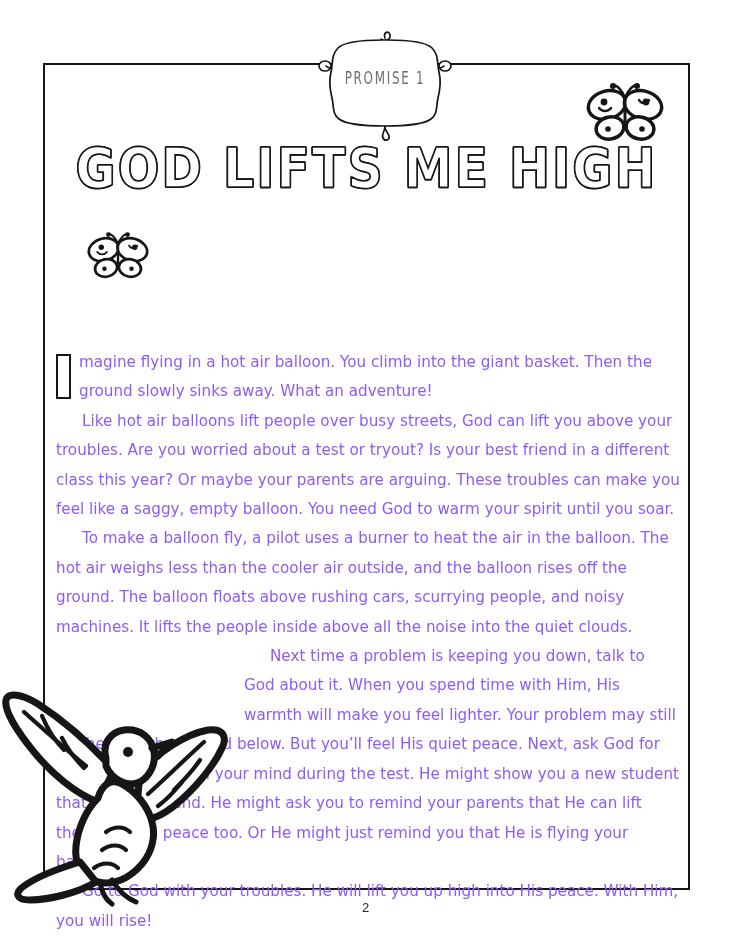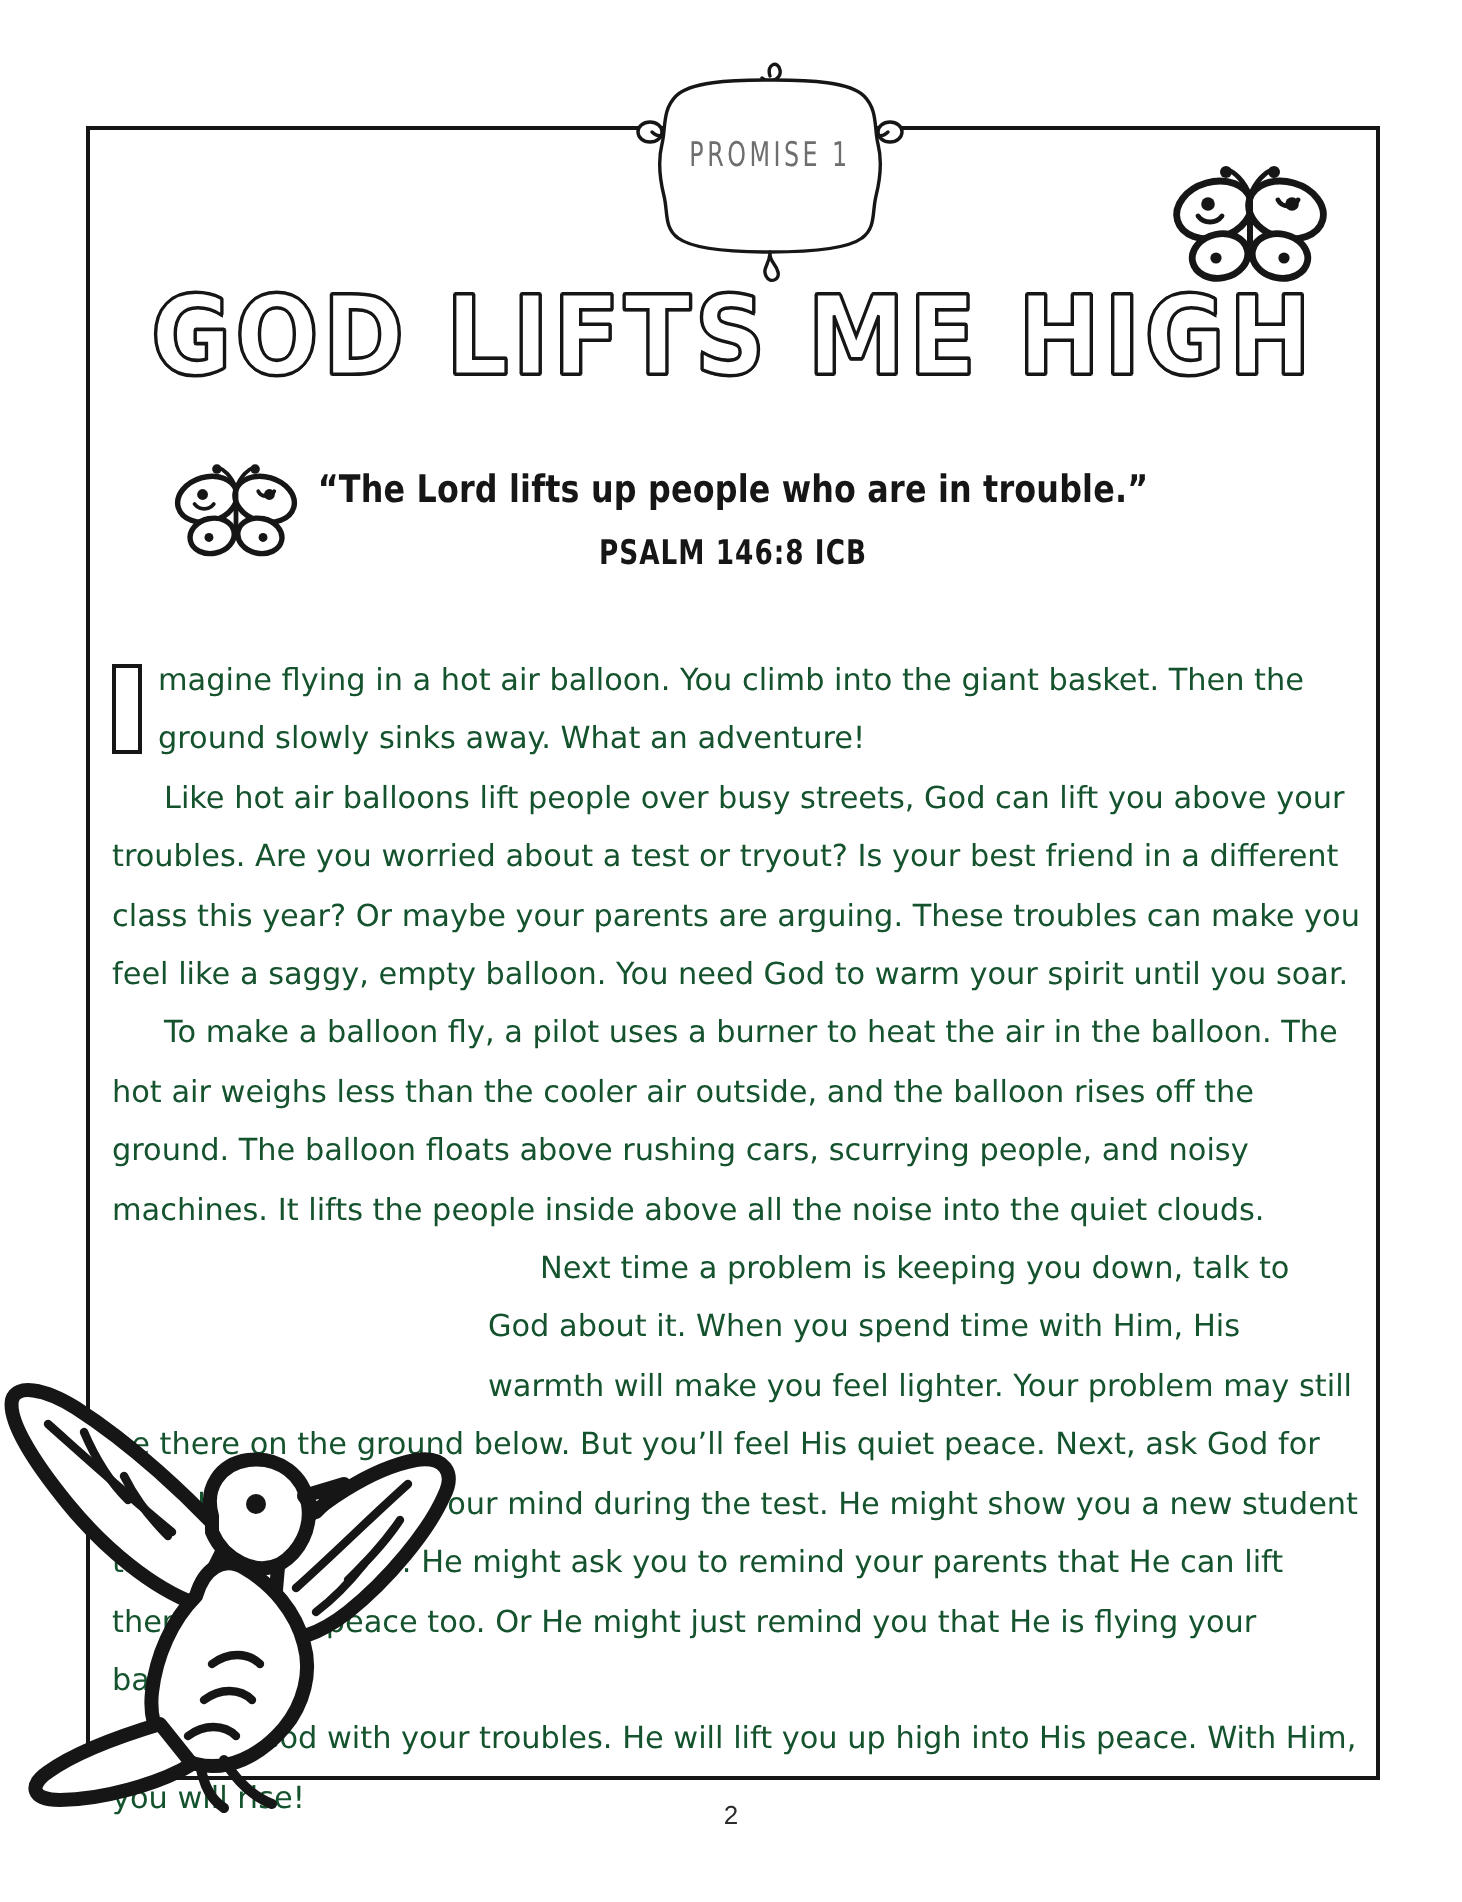--- a/index.html
+++ b/index.html
@@ -108,26 +108,26 @@
     font-weight: 700;
     letter-spacing: 0.6px;
     color: #161616;
     transform: scaleX(0.86);
   }
 
   
   #body-text {
     position: absolute;
     left: 56px;
-    top: 326px;
+    top: 348px;
     width: 624px;
     font-family: "DejaVu Sans", sans-serif;
     font-size: 15.2px;
     line-height: 29.4px;
-    color: #14532d;
+    color: #8b5cf6;
     text-align: left;
   }
   #body-text p {
     margin: 0;
     text-indent: 26px;
   }
   #body-text p.first { text-indent: 0; }
 
   
   #dropcap {
@@ -252,24 +252,20 @@
         <circle cx="27" cy="49" r="2.8"></circle>
         <circle cx="61" cy="49" r="2.8"></circle>
       </g>
       <g fill="none" stroke="#161616" stroke-width="2.4" stroke-linecap="round">
         <path d="M18 28 C 21 32, 27 32, 30 28"></path>
         <path d="M58 20 C 60 24, 66 24, 68 20"></path>
       </g>
     </svg>
   </div>
 
-  <div id="verse-block">
-    <div id="verse-text">“The Lord lifts up people who are in trouble.”</div>
-    <div id="verse-ref">PSALM 146:8 ICB</div>
-  </div>
 
   <div id="body-text">
     <div id="dropcap"></div>
     <p class="first">magine flying in a hot air balloon. You climb into the giant basket. Then the ground slowly sinks away. What an adventure!</p>
     <p>Like hot air balloons lift people over busy streets, God can lift you above your troubles. Are you worried about a test or tryout? Is your best friend in a different class this year? Or maybe your parents are arguing. These troubles can make you feel like a saggy, empty balloon. You need God to warm your spirit until you soar.</p>
     <p>To make a balloon fly, a pilot uses a burner to heat the air in the balloon. The hot air weighs less than the cooler air outside, and the balloon rises off the ground. The balloon floats above rushing cars, scurrying people, and noisy machines. It lifts the people inside above all the noise into the quiet clouds.</p>
     <div id="bird-float" class="active"></div>
     <p>Next time a problem is keeping you down, talk to God about it. When you spend time with Him, His warmth will make you feel lighter. Your problem may still be there on the ground below. But you’ll feel His quiet peace. Next, ask God for help. He might calm your mind during the test. He might show you a new student that needs a friend. He might ask you to remind your parents that He can lift them into His peace too. Or He might just remind you that He is flying your balloon.</p>
     <p>Go to God with your troubles. He will lift you up high into His peace. With Him, you will rise!</p>
   </div>

